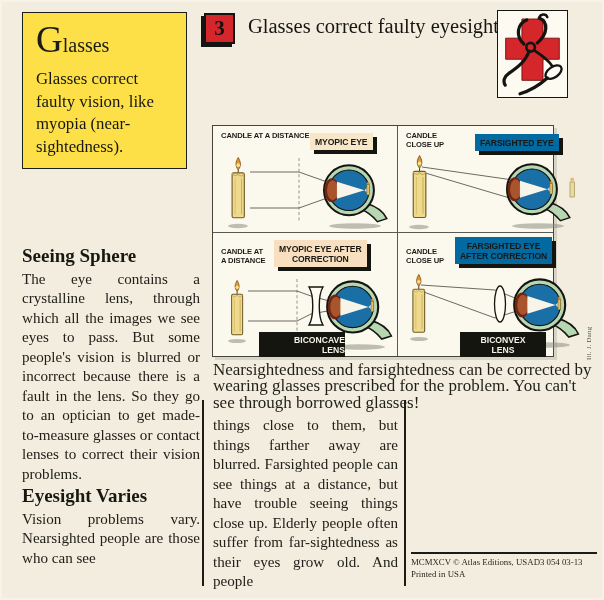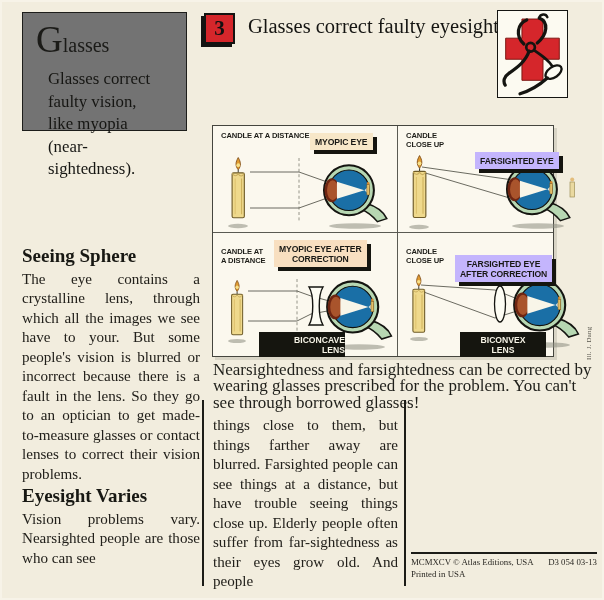--- a/index.html
+++ b/index.html
@@ -5,26 +5,26 @@
   * { box-sizing: border-box; }
   html,body { margin:0; padding:0; }
   .card {
     position:relative; width:604px; height:600px;
     background:#f2edde; overflow:hidden;
     font-family:"Liberation Serif", serif; color:#1b1b18;
     box-shadow: inset 0 0 0 2px #f7f3e8;
   }
   
   .title-box {
-    position:absolute; left:22px; top:12px; width:165px; height:119px;
-    border:1.5px solid #1d1d1a; padding:12px 12px 0 13px; background:#737373;
+    position:absolute; left:22px; top:12px; width:165px; height:157px;
+    border:1.5px solid #1d1d1a; padding:12px 12px 0 13px; background:#fde047;
   }
   .title-box .drop { font-size:37px; line-height:30px; }
   .title-box .rest { font-size:20px; }
-  .title-box p { margin:11px 12px 0; font-size:16.8px; line-height:22.5px; color:#161613; }
+  .title-box p { margin:11px 0 0; font-size:16.8px; line-height:22.5px; color:#161613; }
   
   .badge {
     position:absolute; left:204px; top:13px; width:31px; height:31px;
     background:#d5262b; border:2px solid #141412; box-shadow:-3px 3px 0 #141412;
     display:flex; align-items:center; justify-content:center;
     font-size:21px; font-weight:bold; color:#111;
   }
   .headline { position:absolute; left:248px; top:15px; font-size:20.5px; color:#151512; }
   .med-box {
     position:absolute; left:497px; top:10px; width:71px; height:88px;
@@ -48,21 +48,21 @@
     position:absolute; font-family:"Liberation Sans",sans-serif; font-weight:bold;
     font-size:7.6px; line-height:8.8px; letter-spacing:-0.1px; color:#1d1d18; white-space:nowrap;
   }
   .ptitle {
     position:absolute; font-family:"Liberation Sans",sans-serif; font-weight:bold;
     font-size:8.6px; line-height:10px; letter-spacing:-0.1px; color:#181814;
     text-align:center; padding:4px 5px 3px; box-shadow:4px 4px 0 #15150f; white-space:nowrap;
   }
   .ptitle.cream { background:#f7e7c8; }
   .ptitle.peach { background:#f8dfc0; }
-  .ptitle.gray  { background:#c4b5fd;margin-top:18px; }
+  .ptitle.gray  { background:#0369a1; }
   .lens-label {
     position:absolute; background:#15150f; color:#f6f3e6;
     font-family:"Liberation Sans",sans-serif; font-weight:bold;
     font-size:8.6px; line-height:10px; text-align:center; padding:2.5px 0;
   }
   .credit {
     position:absolute; left:585px; top:298px; height:62px;
     writing-mode:vertical-rl; transform:rotate(180deg);
     font-size:7px; color:#55534a; letter-spacing:0.2px;
   }
@@ -80,21 +80,21 @@
   .col-right { left:411px; top:401px; width:185px; }
   .cdiv { position:absolute; width:1.5px; background:#1c1c17; top:400px; height:186px; }
   .cdiv.one { left:202px; }
   .cdiv.two { left:404px; }
   
   .footer {
     position:absolute; left:411px; top:552px; width:186px;
     border-top:2px solid #1c1c17; padding-top:3px;
     font-size:8.8px; color:#2a2823;
   }
-  .footer .row { display:flex; justify-content:space-between; }
+  .footer .row { display:flex; justify-content:flex-start; }
   .footer .printed { margin-top:2px; }
 </style>
 </head>
 <body>
 
 <svg width="0" height="0" style="position:absolute" aria-hidden="true">
   <defs>
     <g id="sym-candle">
       <path d="M11 1.5 C13.6 6,14.2 9.5,11 13.5 C7.8 9.5,8.4 6,11 1.5 Z" fill="#e09a30" stroke="#7a4712" stroke-width="0.8"></path>
       <circle cx="11" cy="9" r="1.8" fill="#f7e18a"></circle>
@@ -237,21 +237,21 @@
       </div>
     </div>
   </div>
 
   <div class="credit">Ill. J. Dang</div>
 
   <div class="caption">Nearsightedness and farsightedness can be corrected by wearing glasses prescribed for the problem. You can't see through borrowed glasses!</div>
 
   <div class="col col-left">
     <h3>Seeing Sphere</h3>
-    <p>The eye contains a crystalline lens, through which all the images we see have to your. But some people's vision is blurred or incorrect because there is a fault in the lens. So they go to an optician to get made-to-measure glasses or contact lenses to correct their vision problems.</p>
+    <p>The eye contains a crystalline lens, through which all the images we see eyes to pass. But some people's vision is blurred or incorrect because there is a fault in the lens. So they go to an optician to get made-to-measure glasses or contact lenses to correct their vision problems.</p>
     <h3 class="second">Eyesight Varies</h3>
     <p>Vision problems vary. Nearsighted people are those who can see</p>
   </div>
 
   <div class="cdiv one"></div>
 
   <div class="col col-mid">
     <p>things close to them, but things farther away are blurred. Farsighted people can see things at a distance, but have trouble seeing things close up. Elderly people often suffer from far-sightedness as their eyes grow old. And people</p>
   </div>
 

